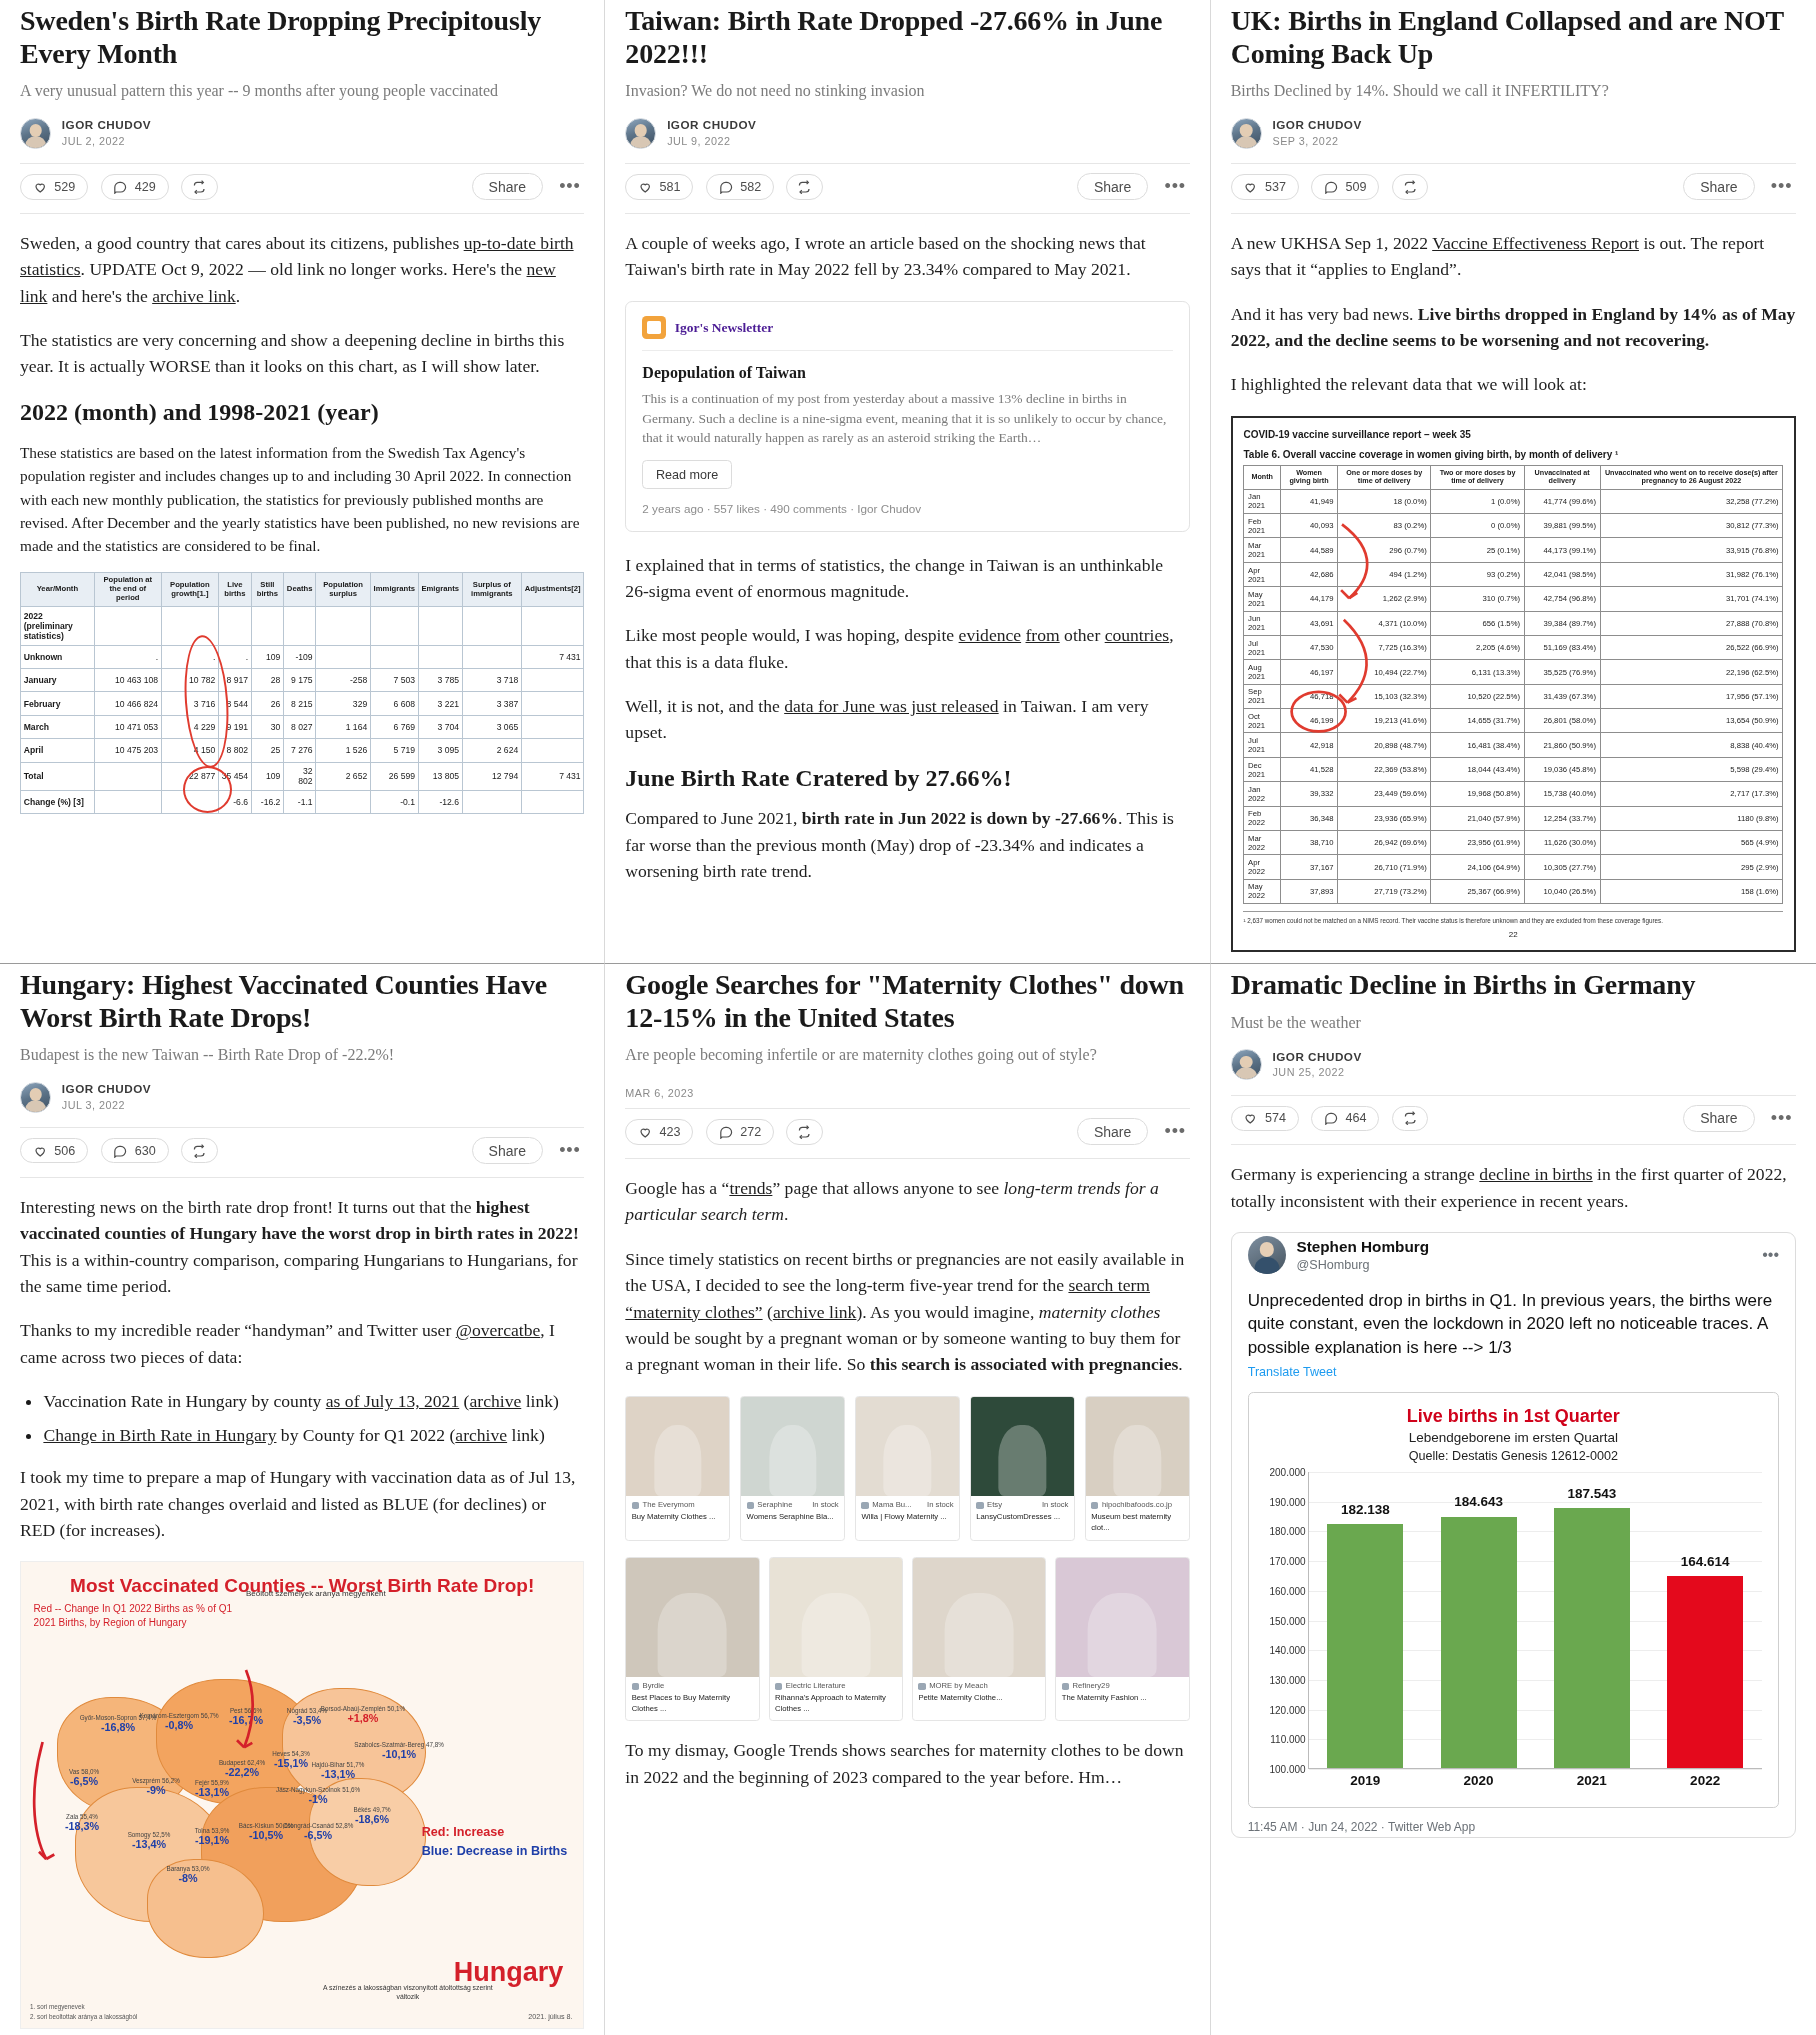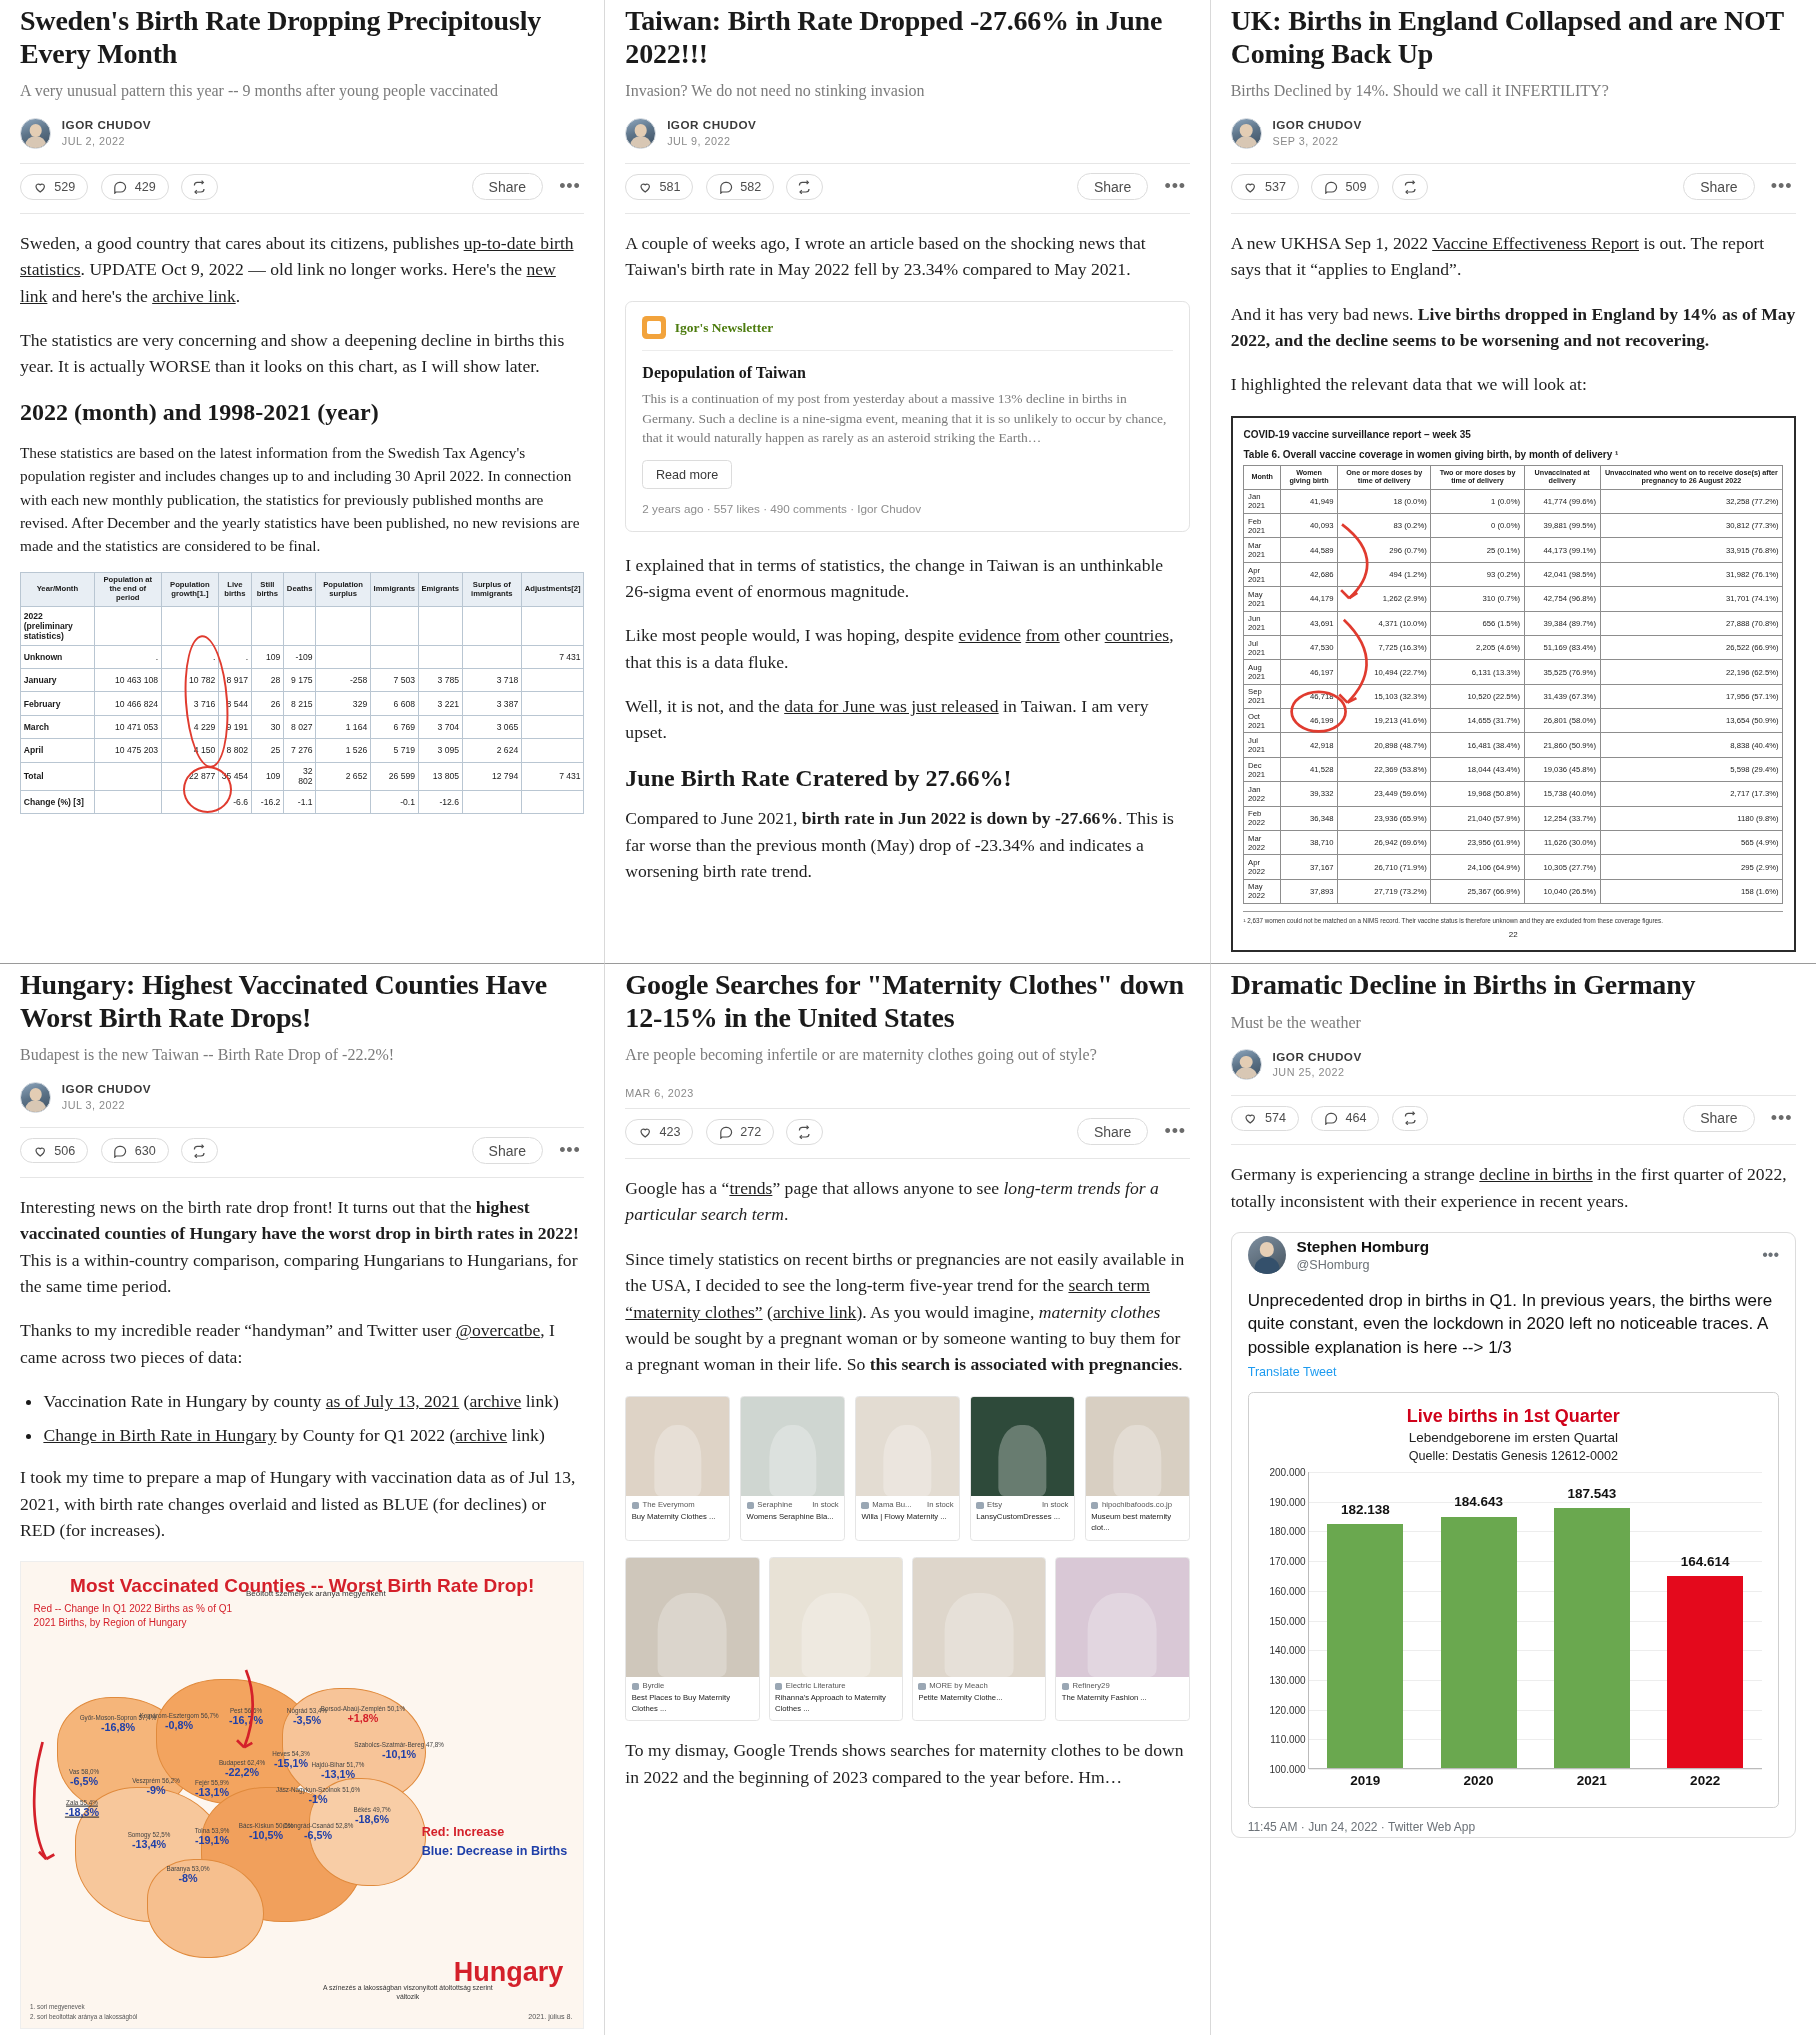--- a/index.html
+++ b/index.html
@@ -94,21 +94,21 @@
   ul.bullets li { margin-bottom: 7.2px; }
 
   
   .embed {
     border:0.9px solid #e2e2e2; border-radius: 7.2px; padding: 14.4px 16px 16px 16px;
     margin: 3.6px 0 20px 0; background:#fff;
   }
   .embed-head { display:flex; align-items:center; gap:9px; padding-bottom:10.8px; border-bottom:0.9px solid #ececec;}
   .embed-logo { width:23.4px; height:23.4px; border-radius:4.5px; background:#f2a33c; position:relative;}
   .embed-logo::after{content:""; position:absolute; inset:5.4px 4.5px; background:#fff; border-radius:1.8px;}
-  .embed-name { font-size:13.5px; font-weight:700; color:#4d7c0f; font-family:"Liberation Serif",serif;}
+  .embed-name { font-size:13.5px; font-weight:700; color:#4c1d95; font-family:"Liberation Serif",serif;}
   .embed-title { font-family:"Liberation Serif",serif; font-weight:700; font-size:16px; margin:12.6px 0 7.2px 0;}
   .embed-text { font-family:"Liberation Serif",serif; font-size:13.5px; color:#7a7a7a; line-height:1.45; margin:0 0 12.6px 0;}
   .readmore { display:inline-block; border:0.9px solid #dcdcdc; border-radius:4.5px; padding:6.3px 12.6px; font-size:12.6px; color:#3a3a3a;}
   .embed-meta { font-size:11.7px; color:#8d8d8d; margin-top:12.6px;}
 
   
   .statbox { margin-top: 5.4px; }
   .statbox h3 {
     font-family:"Liberation Serif", serif; font-size: 24px; font-weight:700;
     margin: 0 0 14.4px 0; line-height:1.2;
@@ -713,21 +713,21 @@
           <div class="county" style="left: 342px; top: 153px; transform: translate(-50%, -50%);"><small>Borsod-Abaúj-Zemplén 50,1%</small><span style="color: rgb(212, 32, 42);">+1,8%</span></div>
           <div class="county" style="left: 97px; top: 162px; transform: translate(-50%, -50%);"><small>Győr-Moson-Sopron 57,4%</small><span style="color: rgb(31, 63, 168);">-16,8%</span></div>
           <div class="county" style="left: 158px; top: 160px; transform: translate(-50%, -50%);"><small>Komárom-Esztergom 56,7%</small><span style="color: rgb(31, 63, 168);">-0,8%</span></div>
           <div class="county" style="left: 378px; top: 189px; transform: translate(-50%, -50%);"><small>Szabolcs-Szatmár-Bereg 47,8%</small><span style="color: rgb(31, 63, 168);">-10,1%</span></div>
           <div class="county" style="left: 317px; top: 209px; transform: translate(-50%, -50%);"><small>Hajdú-Bihar 51,7%</small><span style="color: rgb(31, 63, 168);">-13,1%</span></div>
           <div class="county" style="left: 270px; top: 198px; transform: translate(-50%, -50%);"><small>Heves 54,3%</small><span style="color: rgb(31, 63, 168);">-15,1%</span></div>
           <div class="county" style="left: 297px; top: 234px; transform: translate(-50%, -50%);"><small>Jász-Nagykun-Szolnok 51,6%</small><span style="color: rgb(31, 63, 168);">-1%</span></div>
           <div class="county" style="left: 63px; top: 216px; transform: translate(-50%, -50%);"><small>Vas 58,0%</small><span style="color: rgb(31, 63, 168);">-6,5%</span></div>
           <div class="county" style="left: 135px; top: 225px; transform: translate(-50%, -50%);"><small>Veszprém 56,2%</small><span style="color: rgb(31, 63, 168);">-9%</span></div>
           <div class="county" style="left: 191px; top: 227px; transform: translate(-50%, -50%);"><small>Fejér 55,9%</small><span style="color: rgb(31, 63, 168);">-13,1%</span></div>
-          <div class="county" style="left: 61px; top: 247px; transform: translate(-50%, -50%); text-decoration: underline;"><small>Zala 55,4%</small><span style="color: rgb(31, 63, 168);">-18,3%</span></div>
+          <div class="county" style="left: 61px; top: 261px; transform: translate(-50%, -50%);"><small>Zala 55,4%</small><span style="color: rgb(31, 63, 168);">-18,3%</span></div>
           <div class="county" style="left: 128px; top: 279px; transform: translate(-50%, -50%);"><small>Somogy 52,5%</small><span style="color: rgb(31, 63, 168);">-13,4%</span></div>
           <div class="county" style="left: 191px; top: 275px; transform: translate(-50%, -50%);"><small>Tolna 53,9%</small><span style="color: rgb(31, 63, 168);">-19,1%</span></div>
           <div class="county" style="left: 245px; top: 270px; transform: translate(-50%, -50%);"><small>Bács-Kiskun 50,6%</small><span style="color: rgb(31, 63, 168);">-10,5%</span></div>
           <div class="county" style="left: 297px; top: 270px; transform: translate(-50%, -50%);"><small>Csongrád-Csanád 52,8%</small><span style="color: rgb(31, 63, 168);">-6,5%</span></div>
           <div class="county" style="left: 351px; top: 254px; transform: translate(-50%, -50%);"><small>Békés 49,7%</small><span style="color: rgb(31, 63, 168);">-18,6%</span></div>
           <div class="county" style="left: 167px; top: 313px; transform: translate(-50%, -50%);"><small>Baranya 53,0%</small><span style="color: rgb(31, 63, 168);">-8%</span></div>
         </div>
       <div class="hu-legend">
         <div>Red: Increase</div>
         <div class="blue">Blue: Decrease in Births</div>

